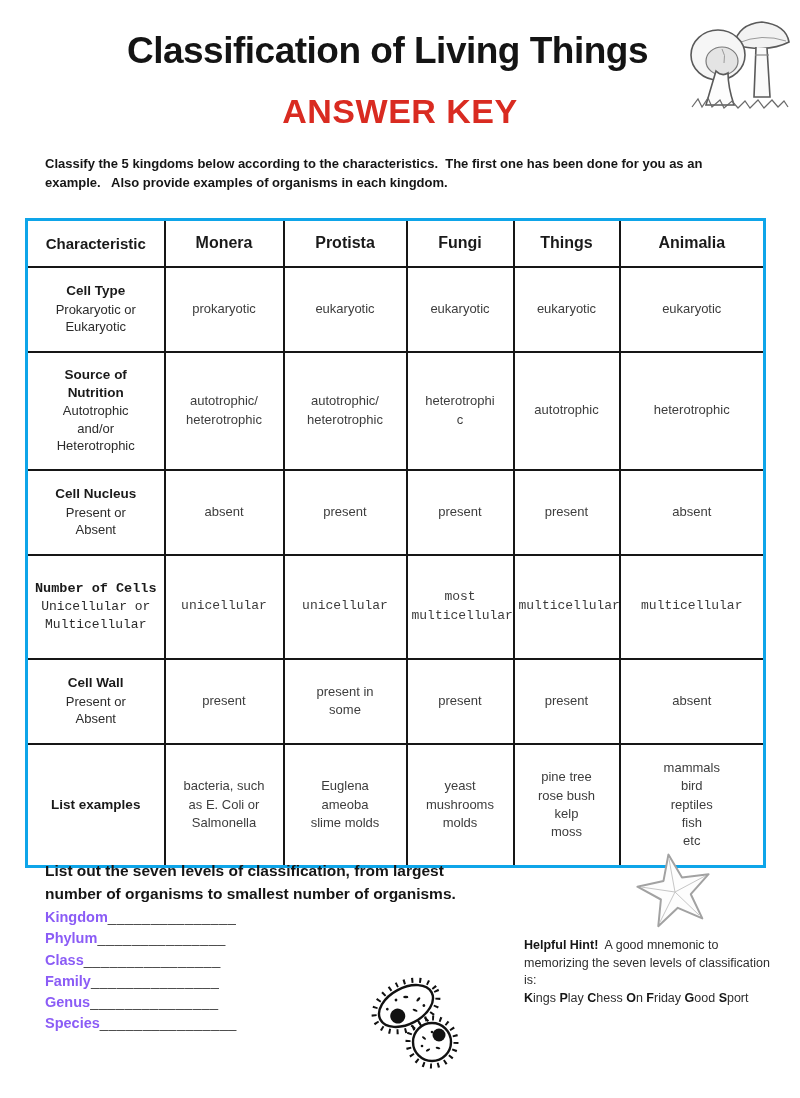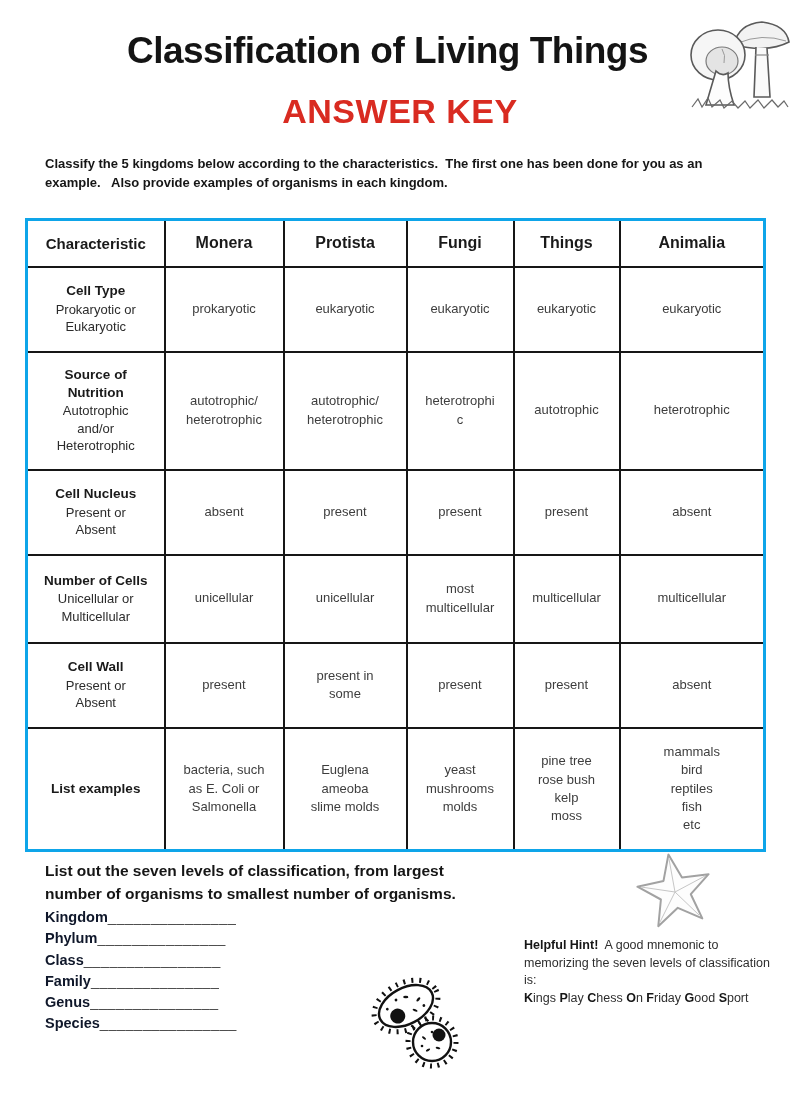--- a/index.html
+++ b/index.html
@@ -59,36 +59,36 @@
   }
   th.char-head { font-size: 15px; font-weight: bold; }
   th.kingdom-head { font-size: 16px; font-weight: bold; }
   .row-label { font-size: 13.5px; font-weight: bold; white-space: pre-line; line-height: 1.35; }
   .row-sublabel { font-size: 13px; font-weight: normal; white-space: pre-line; line-height: 1.35; color: #2c2c2c; }
   .cell-text { font-size: 13px; color: #3d3d3d; white-space: pre-line; line-height: 1.4; }
   tr.h-header { height: 47px; }
   tr.h-r0 { height: 85px; }
   tr.h-r1 { height: 118px; }
   tr.h-r2 { height: 85px; }
-  tr.h-r3 { height: 88px; }
+  tr.h-r3 { height: 104px; font-family: Liberation Mono, monospace; }
   tr.h-r4 { height: 85px; }
   tr.h-r5 { height: 123px; }
   td.examples-label { vertical-align: top; padding-top: 12px; }
   .levels-heading {
     position: absolute;
     top: 851px; left: 45px;
     width: 450px;
     font-size: 15.5px;
     font-weight: bold;
     line-height: 1.5;
     color: #161616;
   }
   .levels-list { position: absolute; top: 899px; left: 45px; }
   .level-item { font-size: 14.5px; line-height: 21.3px; }
-  .level-label { font-weight: bold; color: #0f172a; }
+  .level-label { font-weight: bold; color: #8b5cf6; }
   .level-line { font-weight: normal; color: #444444; letter-spacing: 0.5px; }
   .starfish-art { position: absolute; top: 842px; left: 625px; width: 100px; height: 82px; }
   .hint {
     position: absolute;
     top: 929px; left: 524px;
     width: 250px;
     font-size: 12.5px;
     line-height: 1.4;
     color: #2e2e2e;
   }

